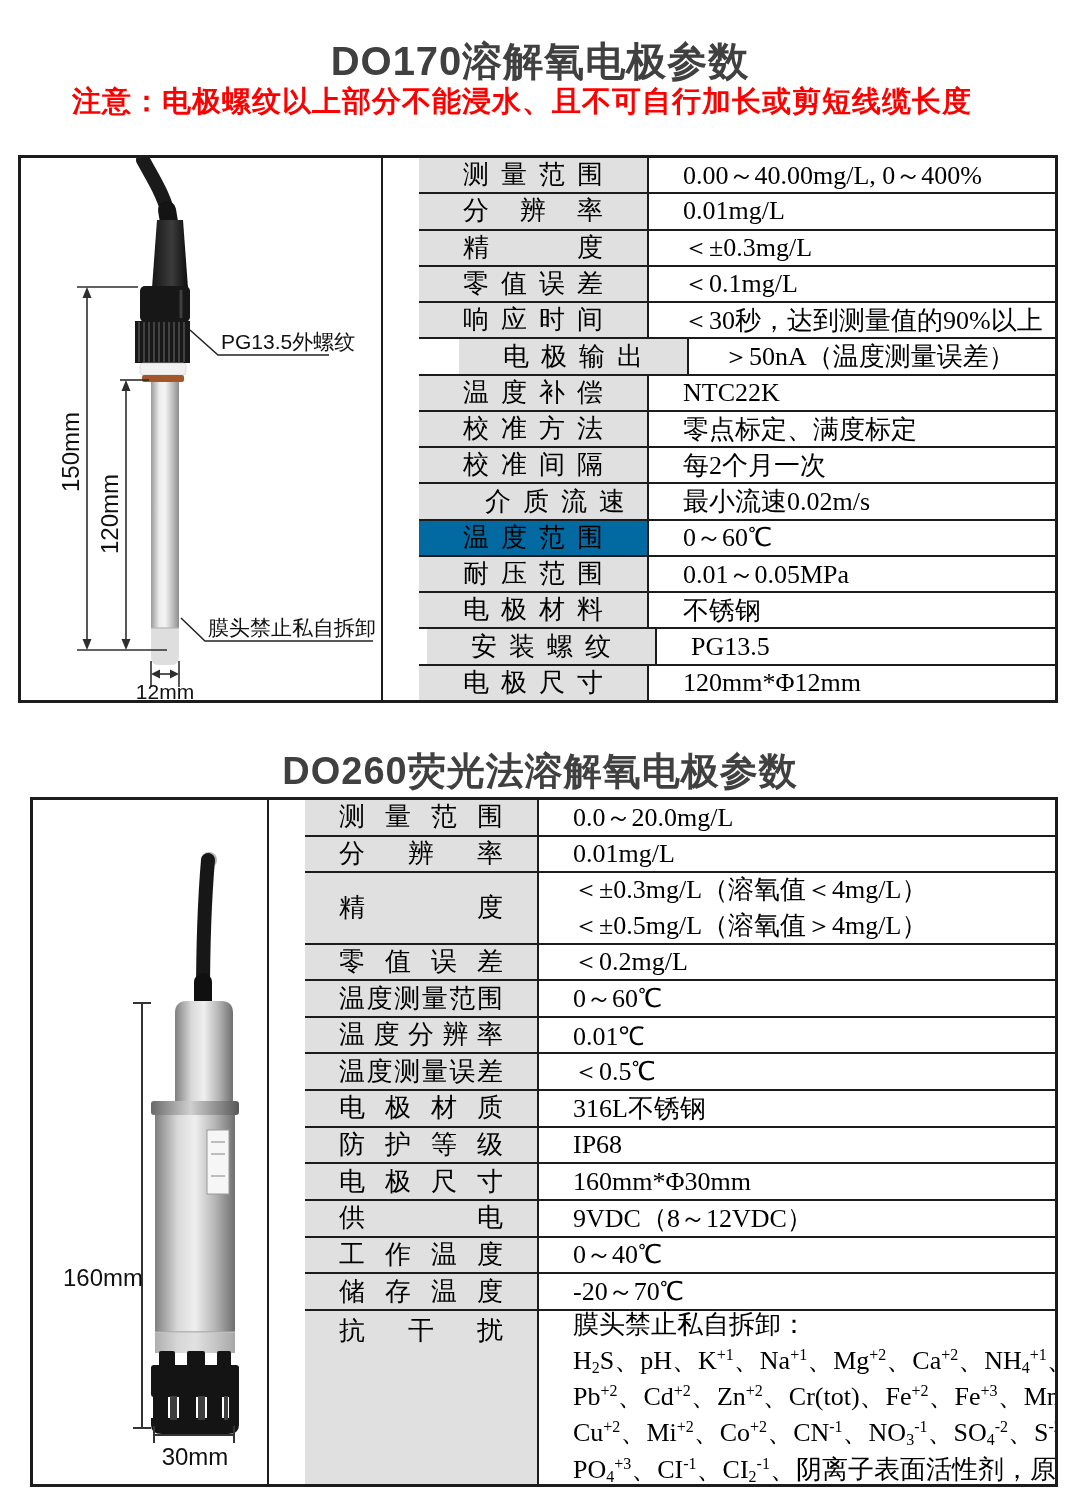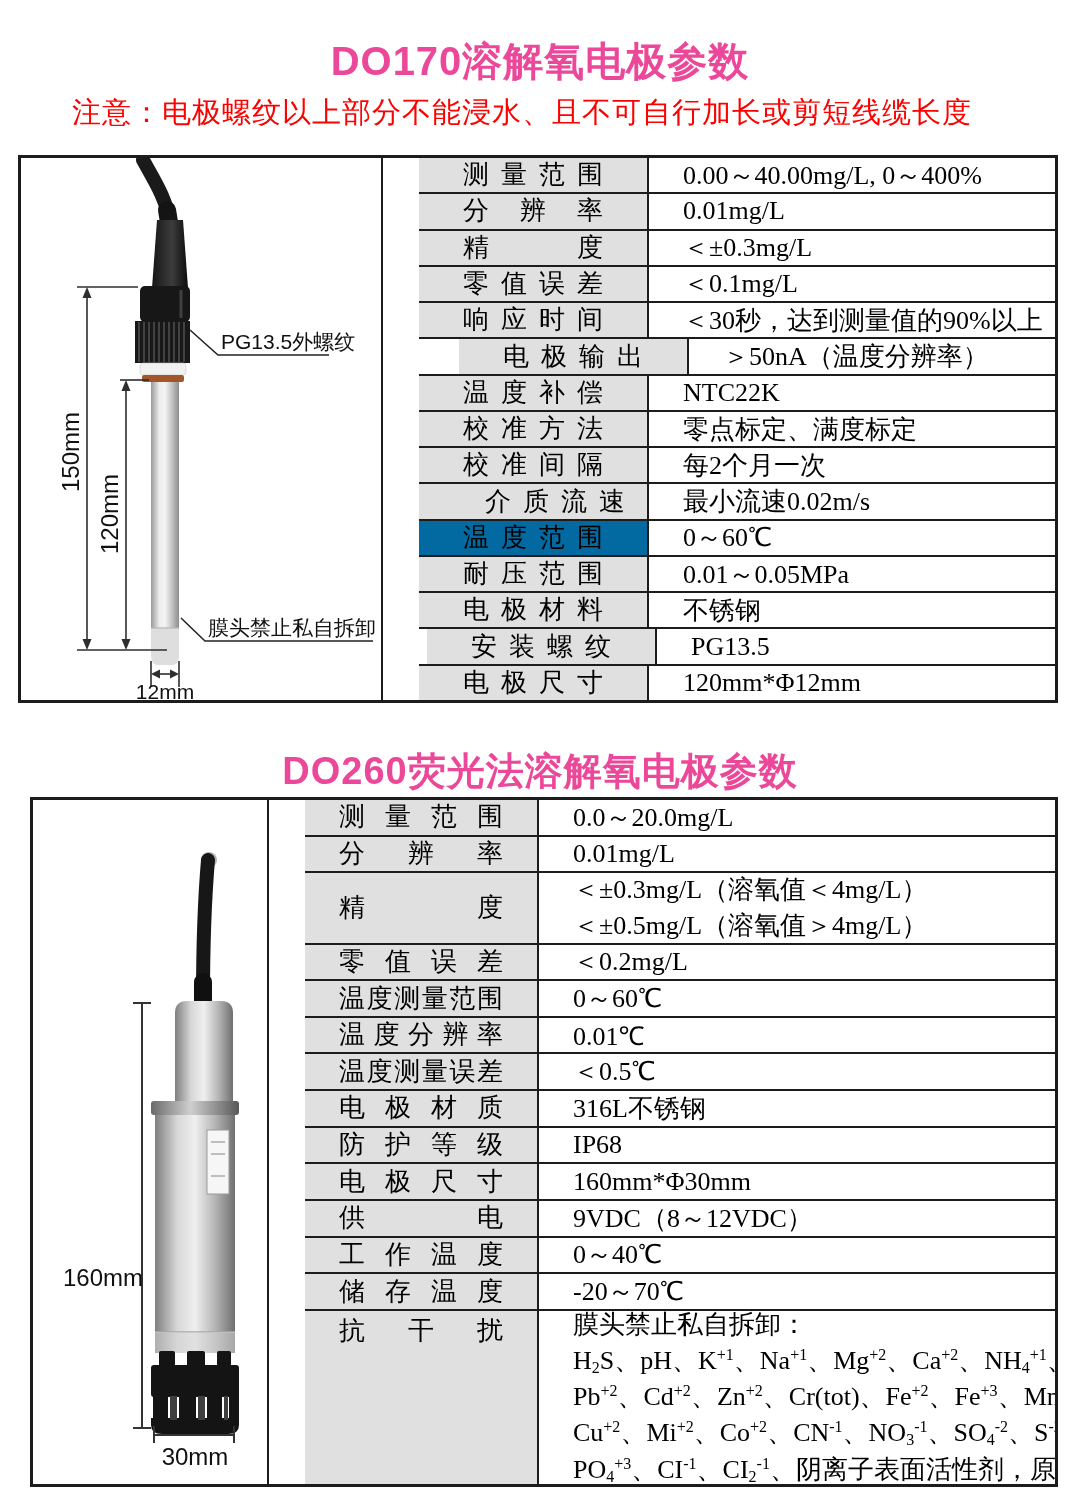--- a/index.html
+++ b/index.html
@@ -1,24 +1,24 @@
 <!DOCTYPE html>
 <html><head>
 <meta charset="utf-8">
 <style>
   html,body{margin:0;padding:0;background:#ffffff;}
   body{width:1080px;height:1497px;position:relative;overflow:hidden;
        font-family:"Liberation Sans",sans-serif;color:#000;}
 
   .page-title{position:absolute;left:0;width:1080px;text-align:center;
-              font-weight:bold;font-family:"Liberation Sans",sans-serif;color:#ec4899;}
+              font-weight:bold;font-family:"Liberation Sans",sans-serif;color:#404040;}
   #title1{top:34px;font-size:40px;letter-spacing:1px;}
   #title2{top:746px;font-size:38px;letter-spacing:1px;}
-  .warning{position:absolute;top:93px;left:0;width:1044px;text-align:center;
-           font-weight:normal;font-size:29px;color:#fe0000;letter-spacing:1px;}
+  .warning{position:absolute;top:82px;left:0;width:1044px;text-align:center;
+           font-weight:bold;font-size:29px;color:#fe0000;letter-spacing:1px;}
 
   .spec-table{position:absolute;display:flex;background:#fff;
               border:3px solid #1c1c1c;box-sizing:border-box;}
   #table1{left:18px;top:155px;width:1040px;height:548px;}
   #table2{left:30px;top:797px;width:1028px;height:690px;}
 
   .img-cell{position:relative;border-right:2px solid #1c1c1c;box-sizing:border-box;background:#fff;}
   #table1 .img-cell{width:362px;}
   #table2 .img-cell{width:236px;}
   .img-cell svg{display:block;width:100%;height:100%;}
@@ -164,21 +164,21 @@
       <div class="spec-row" style="flex-grow: 1;">
         <div class="label-cell" style="background: rgb(224, 224, 224);">
           <span class="label-inner">响应时间</span>
         </div>
         <div class="value-cell">＜30秒，达到测量值的90%以上</div>
       </div>
       <div class="spec-row" style="flex-grow: 1; padding-left: 40px;">
         <div class="label-cell" style="background: rgb(224, 224, 224);">
           <span class="label-inner">电极输出</span>
         </div>
-        <div class="value-cell">＞50nA（温度分辨率）</div>
+        <div class="value-cell">＞50nA（温度测量误差）</div>
       </div>
       <div class="spec-row" style="flex-grow: 1;">
         <div class="label-cell" style="background: rgb(224, 224, 224);">
           <span class="label-inner">温度补偿</span>
         </div>
         <div class="value-cell">NTC22K</div>
       </div>
       <div class="spec-row" style="flex-grow: 1;">
         <div class="label-cell" style="background: rgb(224, 224, 224);">
           <span class="label-inner">校准方法</span>

